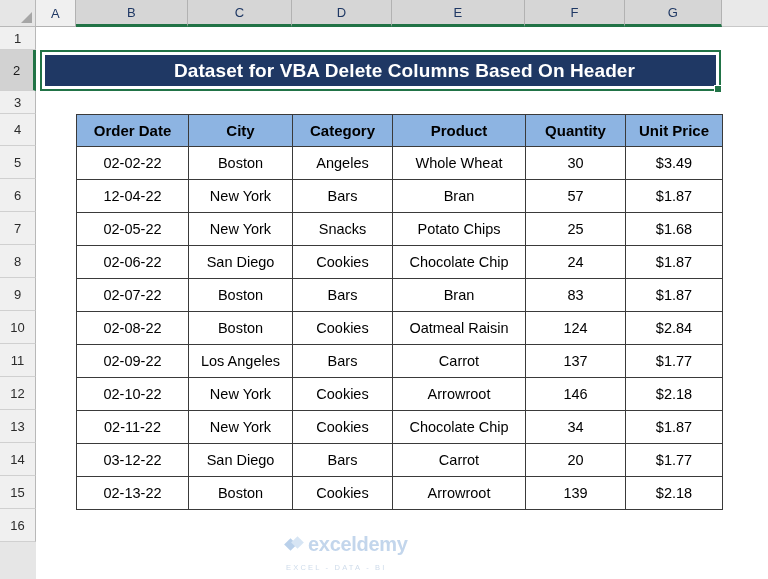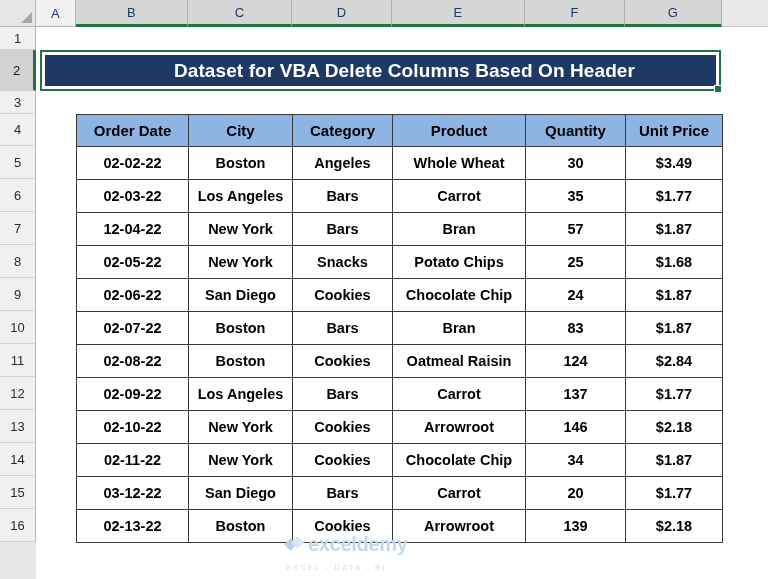--- a/index.html
+++ b/index.html
@@ -176,24 +176,24 @@
     overflow: hidden;
     white-space: nowrap;
   }
   .data-table thead th {
     background: #8db4e2;
     font-weight: bold;
     font-size: 15px;
     height: 32px;
   }
   .data-table td.bold {
-    font-weight: bold;
+    font-weight: normal;
   }
   .data-table td.plain {
-    font-weight: bold;
+    font-weight: normal;
   }
 
   .c-date  { width: 112px; }
   .c-city  { width: 104px; }
   .c-cat   { width: 100px; }
   .c-prod  { width: 133px; }
   .c-qty   { width: 100px; }
   .c-price { width: 97px; }
 
   
@@ -325,28 +325,20 @@
     <tbody id="tbody">
         <tr>
           <td class="bold">02-02-22</td>
           <td class="plain">Boston</td>
           <td class="plain">Angeles</td>
           <td class="bold">Whole Wheat</td>
           <td class="bold">30</td>
           <td class="bold">$3.49</td>
         </tr>
         <tr>
-          <td class="bold">02-03-22</td>
-          <td class="plain">Los Angeles</td>
-          <td class="plain">Bars</td>
-          <td class="bold">Carrot</td>
-          <td class="bold">35</td>
-          <td class="bold">$1.77</td>
-        </tr>
-        <tr>
           <td class="bold">12-04-22</td>
           <td class="plain">New York</td>
           <td class="plain">Bars</td>
           <td class="bold">Bran</td>
           <td class="bold">57</td>
           <td class="bold">$1.87</td>
         </tr>
         <tr>
           <td class="bold">02-05-22</td>
           <td class="plain">New York</td>

